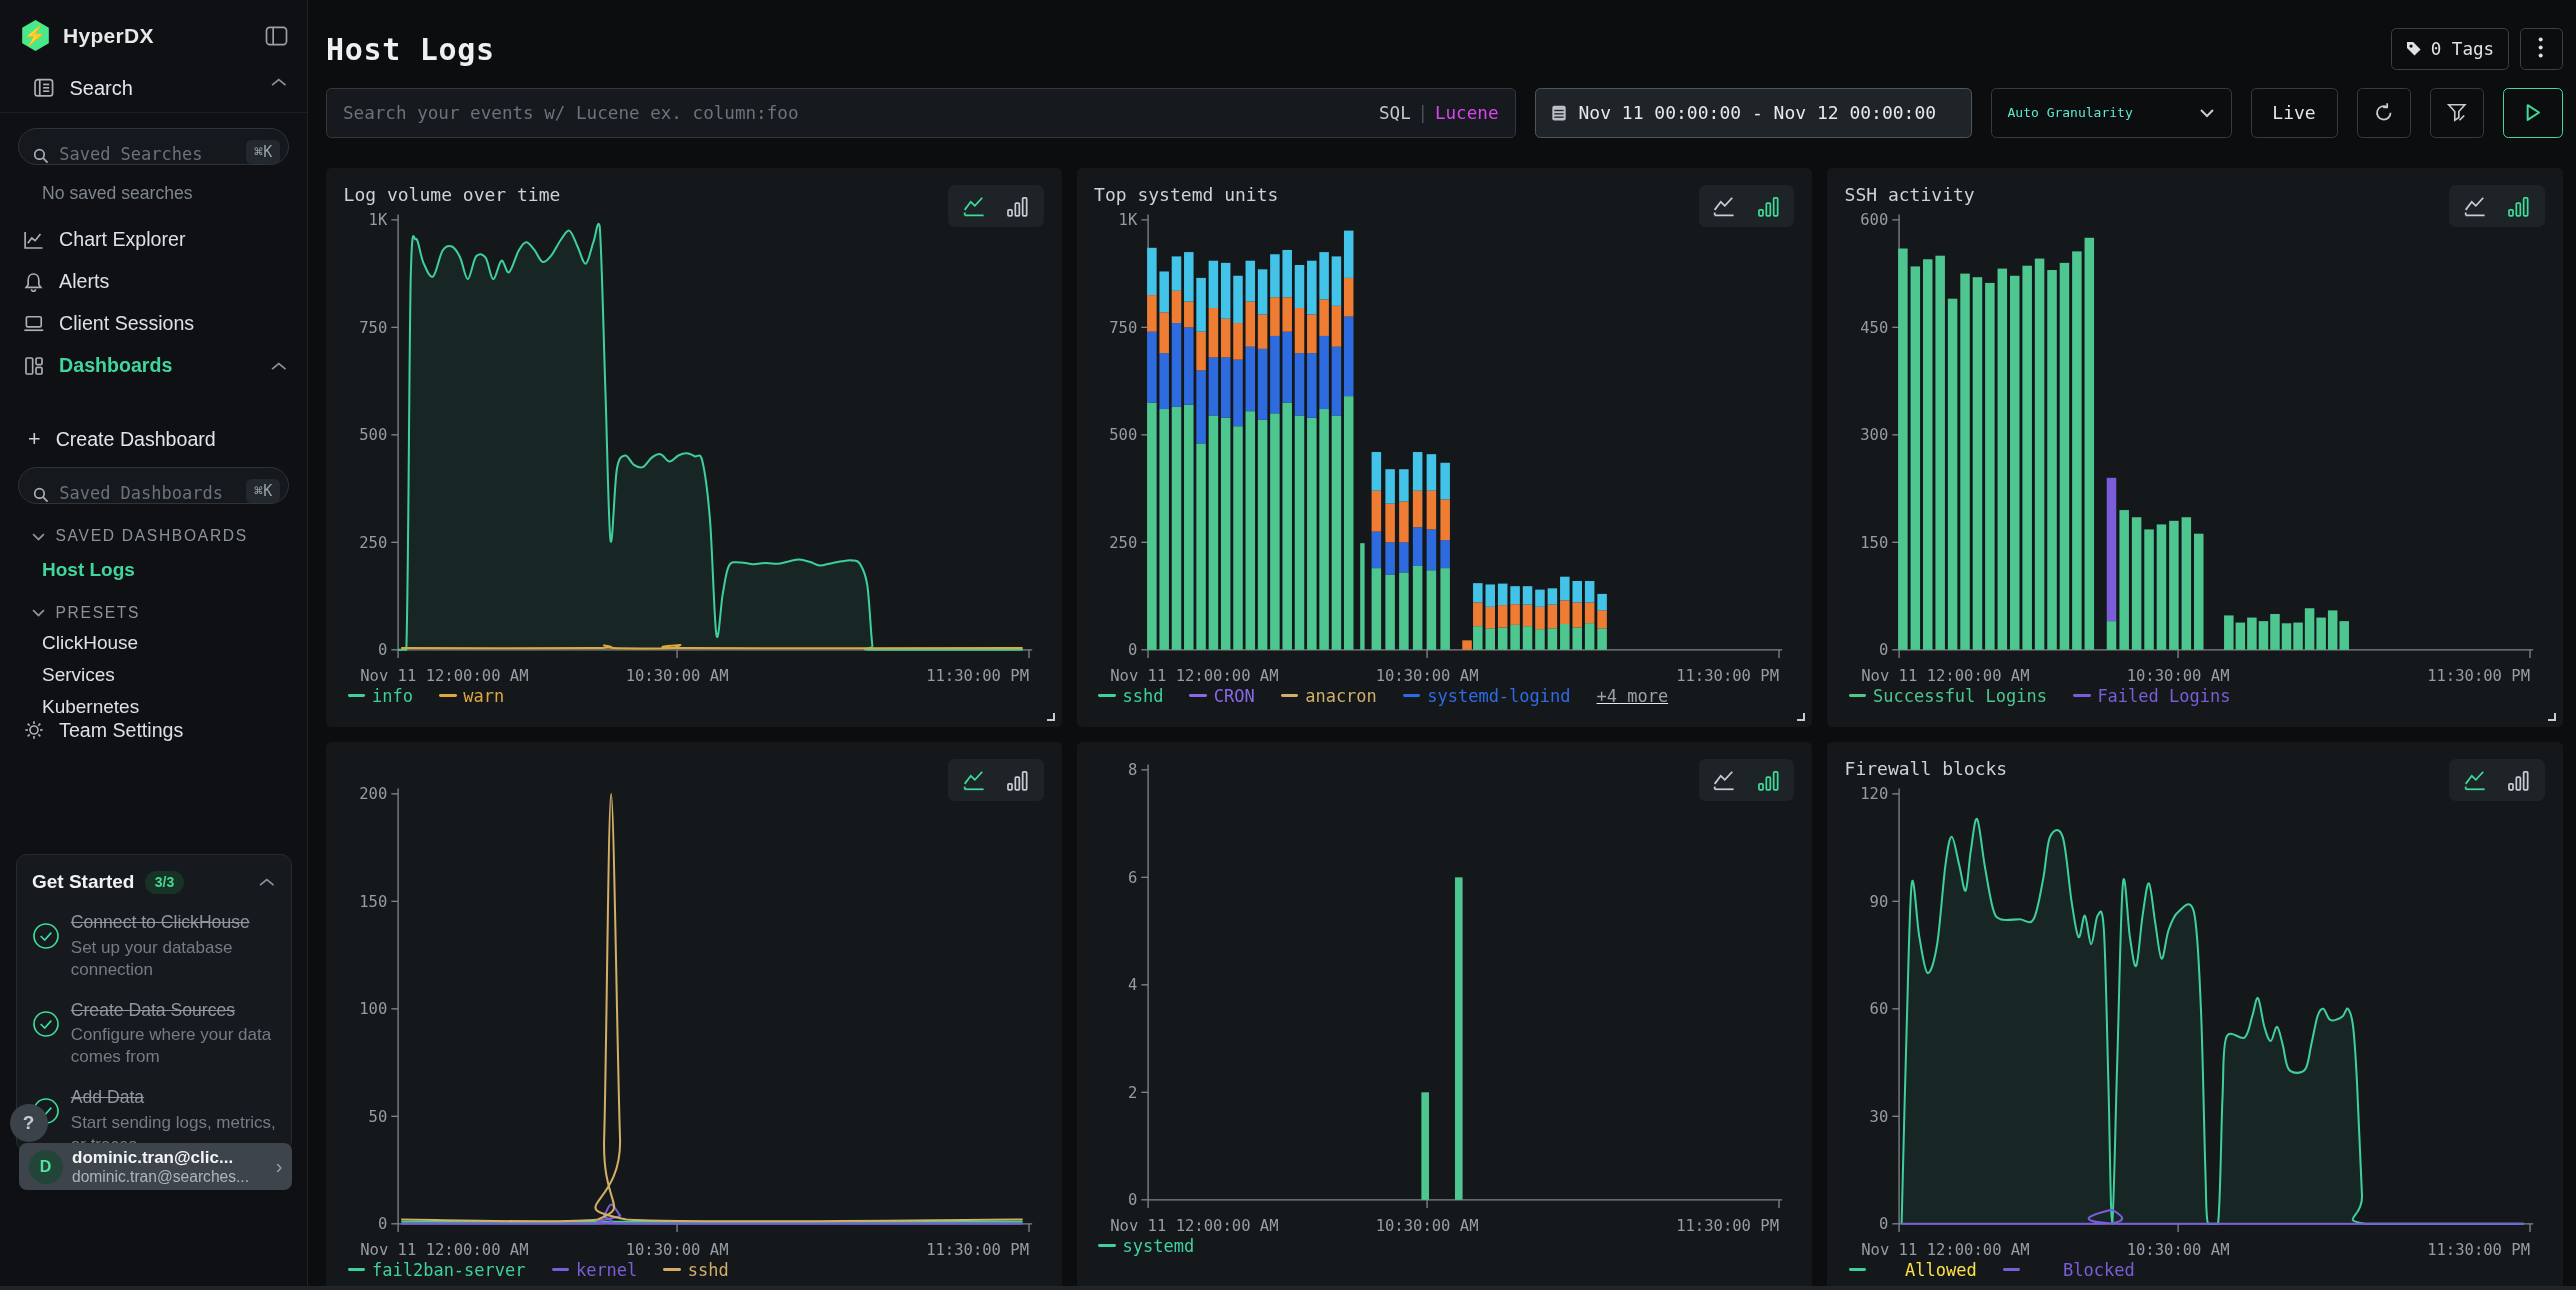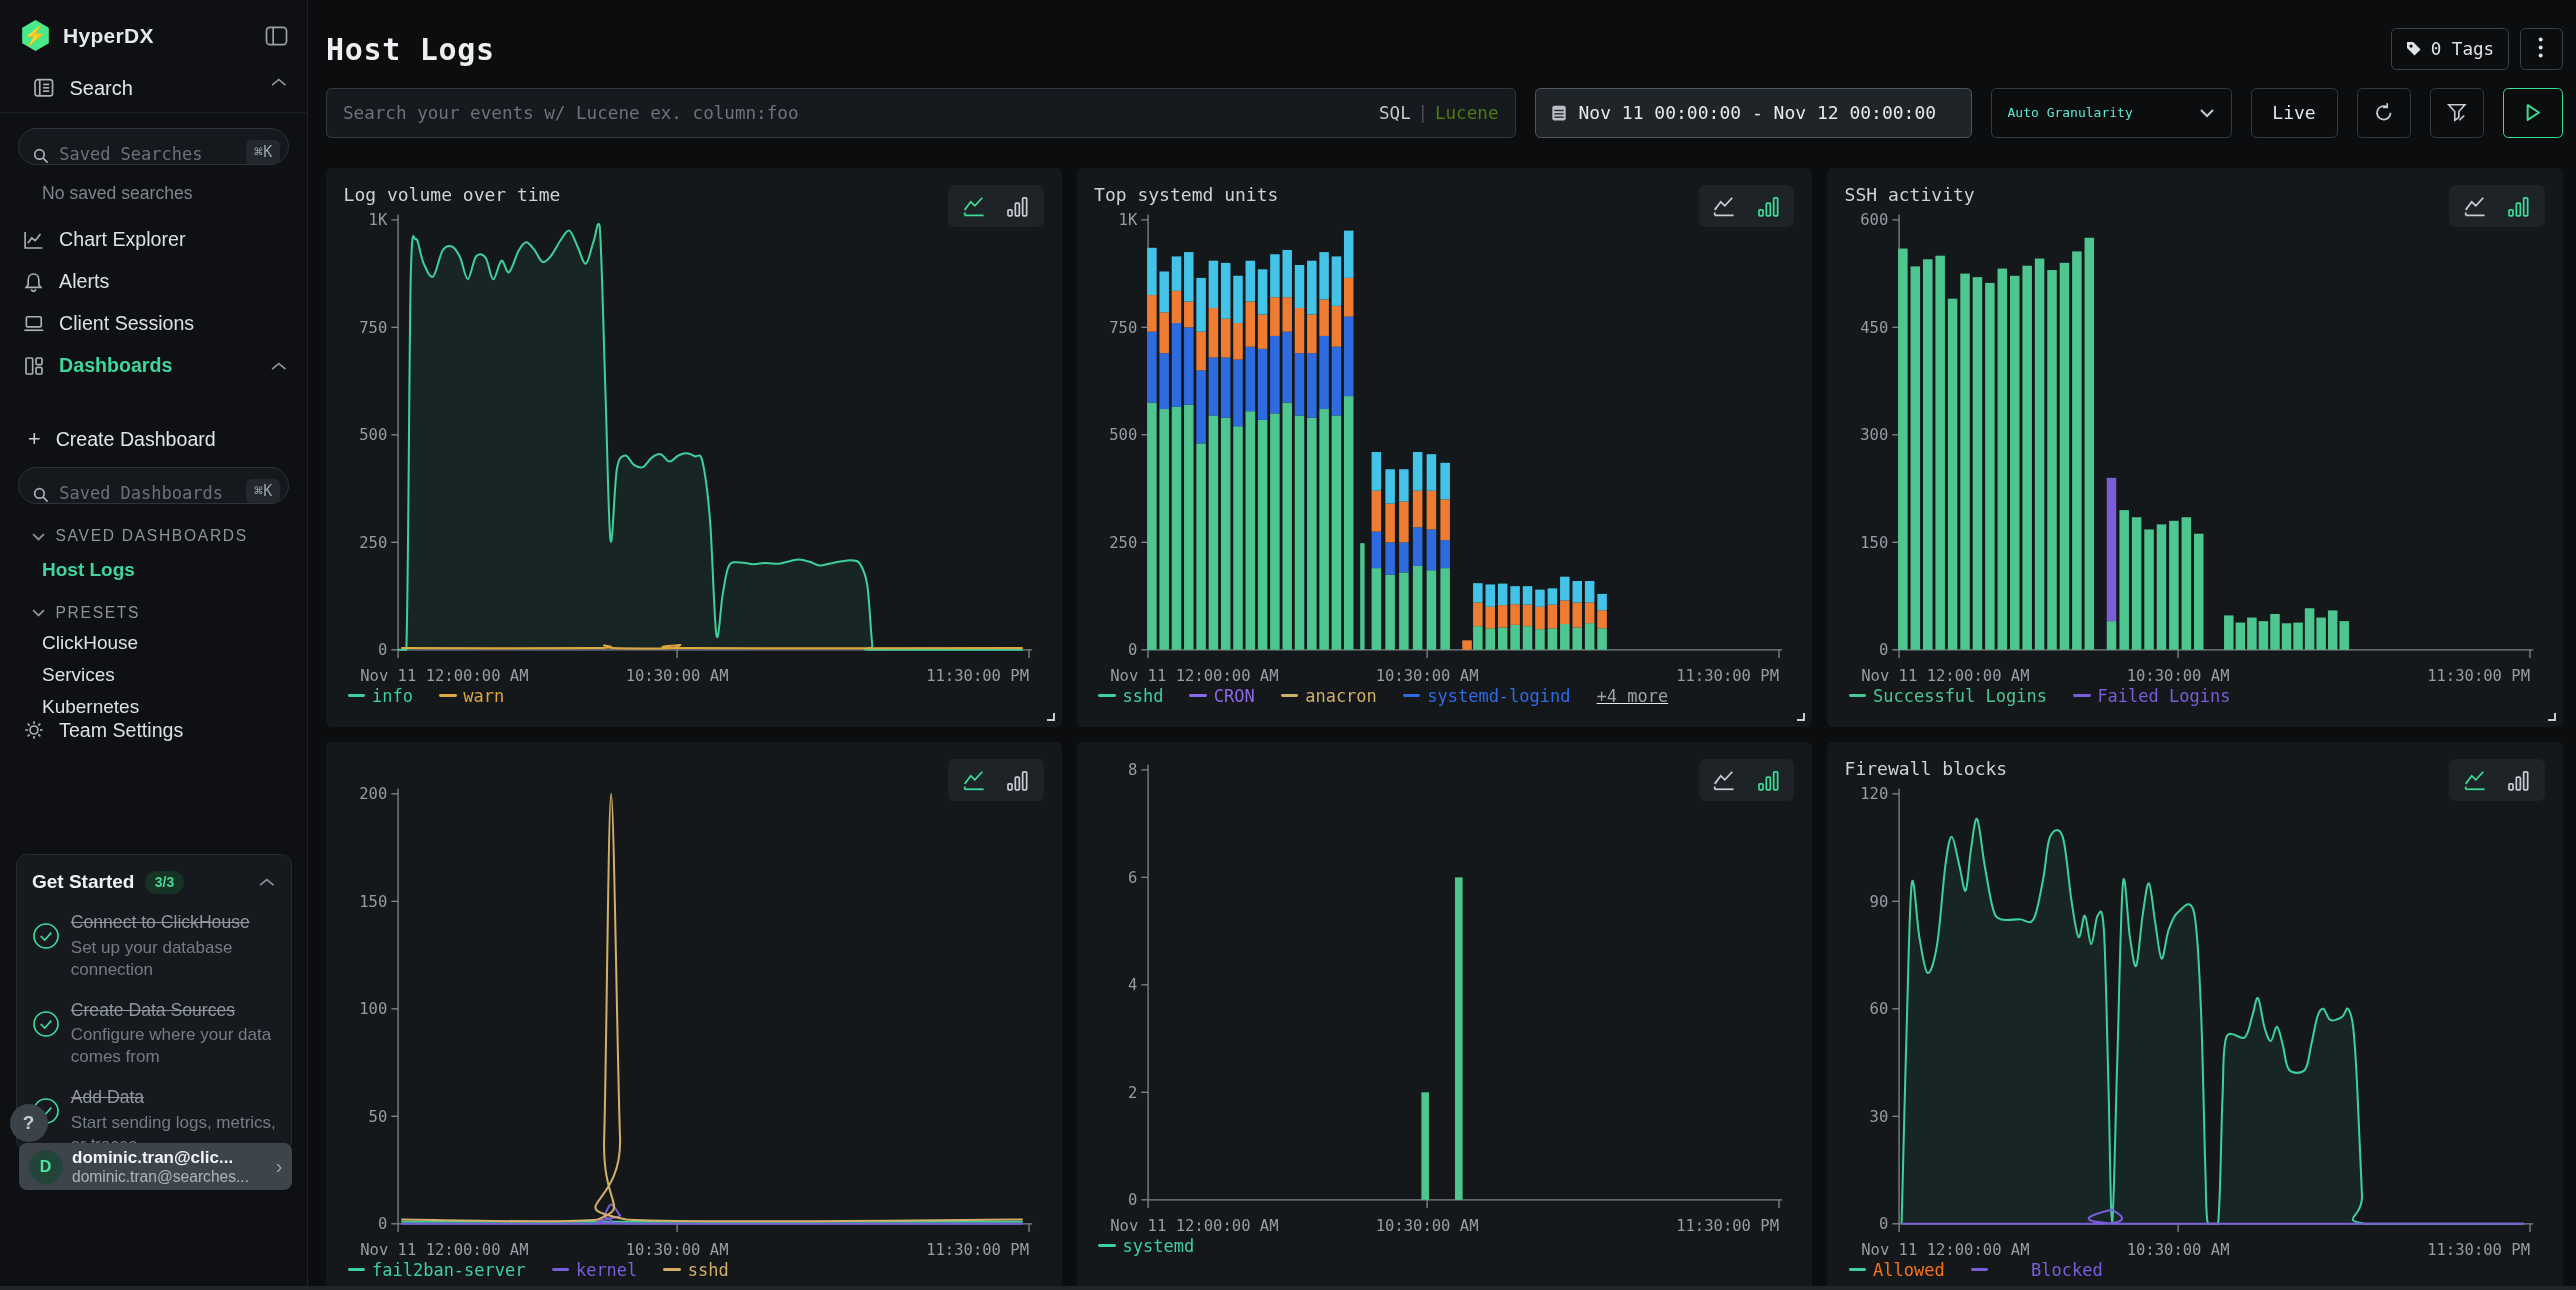--- a/index.html
+++ b/index.html
@@ -57,21 +57,21 @@
   .title-actions { margin-left:auto; display:flex; gap:10.8px; }
   .btn { display:flex; align-items:center; gap:8px; border:1.4px solid #3a4147; border-radius:5.4px; background:transparent; color:#dfe3e6; font-family:"DejaVu Sans Mono",monospace; font-size:17.6px; padding:0 13.5px; height:41px; }
   .btn.icon-only { width:43px; justify-content:center; }
 
   .toolbar { display:flex; gap:19px; margin-top:17.6px; align-items:stretch; height:50px; }
   .search-box { flex:1; display:flex; align-items:center; background:#16191d; border:1.4px solid #32383f; border-radius:5.4px; padding:0 16px; gap:10.8px; }
   .search-ph { flex:1; font-family:"DejaVu Sans Mono",monospace; font-size:17.6px; color:#6c737a; }
   .lang { font-family:"DejaVu Sans Mono",monospace; font-size:17.6px; }
   .lang .sql { color:#c3c9ce; }
   .lang .pipe { color:#4a5158; padding:0 6.8px; }
-  .lang .lucene { color:#4d7c0f; }
+  .lang .lucene { color:#d946ef; }
   .date-box { width:437px; display:flex; align-items:center; gap:12px; background:#1f2429; border:1.4px solid #4d555e; border-radius:5.4px; padding:15px 15px; font-family:"DejaVu Sans Mono",monospace; font-size:18px; color:#e6e9eb; }
   .gran-box { width:241px; display:flex; align-items:center; justify-content:space-between; border:1.4px solid #343b42; border-radius:5.4px; padding:0 16px; font-family:"DejaVu Sans Mono",monospace; font-size:13px; color:#5eead4; }
   .live-btn { width:87px; display:flex; align-items:center; justify-content:center; border:1.4px solid #343b42; border-radius:5.4px; font-family:"DejaVu Sans Mono",monospace; font-size:18px; color:#e3e6e9; }
   .tool-ic { width:54px; display:flex; align-items:center; justify-content:center; border:1.4px solid #343b42; border-radius:5.4px; color:#c6ccd1; }
   .play-btn { width:60px; display:flex; align-items:center; justify-content:center; border:1.4px solid #3ddc97; border-radius:5.4px; color:#3ddc97; }
 
   .charts { display:grid; grid-template-columns:repeat(3,1fr); gap:15px; margin-top:30px; grid-auto-rows:559px; }
   .panel { position:relative; background:#15181b; border-radius:5.4px; padding:16px 17.6px; overflow:hidden; }
   .panel-title { font-family:"DejaVu Sans Mono",monospace; font-size:18px; color:#ccd2d6; height:24px; }
   .mode-toggle { position:absolute; top:17.6px; right:17.6px; background:#1e2328; border-radius:6.8px; padding:9.5px 13.5px; display:flex; gap:17.6px; align-items:flex-end; }
@@ -823,21 +823,21 @@
             <text x="492.72" y="696" text-anchor="middle" class="tick">10:30:00 AM</text>
             <line x1="1013.31" y1="650" x2="1013.31" y2="662" stroke="#7d848b" stroke-width="2"></line>
             <text x="1013.31" y="696" text-anchor="end" class="tick">11:30:00 PM</text>
             <path d="M83.752,650C85.00266666666667,601.4166666666666,88.75466666666667,442.4166666666667,91.256,358.5C93.75733333333334,274.5833333333333,95.63333333333334,168.58333333333334,98.76,146.5C101.88666666666667,124.41666666666667,106.10766666666667,203.91666666666666,110.016,226C113.92433333333334,248.08333333333334,117.83266666666668,277.23333333333335,122.21000000000001,279C126.58733333333333,280.76666666666665,131.90266666666668,263.09999999999997,136.28,236.59999999999997C140.65733333333333,210.09999999999997,144.87833333333333,146.5,148.474,120C152.06966666666665,93.50000000000001,154.41466666666665,77.60000000000002,157.85399999999998,77.60000000000002C161.29333333333332,77.60000000000002,165.67066666666668,106.75000000000001,169.11,120C172.54933333333335,133.25,175.67600000000002,160.6333333333333,178.49,157.09999999999997C181.304,153.56666666666663,183.18,116.46666666666661,185.994,98.79999999999995C188.808,81.1333333333333,191.93466666666666,47.566666666666684,195.374,51.10000000000002C198.81333333333333,54.63333333333336,202.72166666666666,97.91666666666667,206.63,120C210.53833333333333,142.08333333333334,214.91566666666665,170.35000000000002,218.82399999999998,183.60000000000002C222.73233333333332,196.85000000000002,223.514,196.85,230.08,199.5C236.64600000000002,202.15,250.0906666666667,199.5,258.22,199.5C266.34933333333333,199.5,273.07166666666666,209.21666666666667,278.856,199.5C284.64033333333333,189.78333333333333,288.8613333333334,161.51666666666665,292.92600000000004,141.2C296.9906666666667,120.88333333333333,298.3976666666667,88.20000000000002,303.244,77.60000000000002C308.0903333333334,67.00000000000003,316.6886666666667,61.700000000000024,322.004,77.60000000000002C327.31933333333336,93.50000000000001,331.2276666666667,148.26666666666668,335.136,173C339.0443333333333,197.73333333333332,342.17099999999994,222.46666666666667,345.45399999999995,226C348.73699999999997,229.53333333333333,351.70733333333334,192.43333333333334,354.834,194.2C357.96066666666667,195.96666666666664,361.08733333333333,236.59999999999997,364.214,236.59999999999997C367.34066666666666,236.59999999999997,370.46733333333333,197.73333333333332,373.594,194.2C376.72066666666666,190.66666666666666,380.3163333333333,174.76666666666665,382.974,215.39999999999998C385.63166666666666,256.0333333333333,387.5076666666667,365.56666666666666,389.54,438C391.57233333333335,510.43333333333334,392.97933333333333,650,395.168,650C397.3566666666667,645.5833333333334,400.0143333333333,495.4166666666667,402.67199999999997,411.5C405.32966666666664,327.5833333333333,407.9873333333333,177.41666666666666,411.114,146.5C414.24066666666664,115.58333333333333,418.149,205.68333333333334,421.432,226C424.71500000000003,246.31666666666666,427.68533333333335,273.70000000000005,430.812,268.40000000000003C433.9386666666667,263.1,437.06533333333334,214.51666666666665,440.192,194.2C443.3186666666667,173.88333333333333,446.44533333333334,144.73333333333332,449.572,146.5C452.69866666666667,148.26666666666668,455.82533333333333,186.25000000000003,458.952,204.8C462.07866666666666,223.35,465.049,256.0333333333333,468.332,257.79999999999995C471.615,259.5666666666666,474.5853333333333,226.8833333333333,478.65,215.39999999999998C482.71466666666663,203.91666666666666,486.4666666666667,193.3166666666667,492.72,188.90000000000003C498.97333333333336,184.48333333333338,510.5420000000001,165.05000000000004,516.1700000000001,188.90000000000003C521.7980000000001,212.75000000000003,523.6740000000001,268.4,526.488,332C529.302,395.6,531.3343333333333,517.5,533.054,570.5C534.7736666666666,623.5,533.6793333333334,636.75,536.806,650C539.9326666666667,650,548.2183333333335,650,551.8140000000001,650C555.4096666666667,619.0833333333334,556.3476666666667,510.43333333333334,558.38,464.5C560.4123333333333,418.56666666666666,558.5363333333333,389.41666666666663,564.008,374.4C569.4796666666667,359.3833333333333,584.8003333333334,379.7,591.21,374.4C597.6196666666667,369.09999999999997,599.183,352.3166666666667,602.466,342.6C605.749,332.8833333333333,607.9376666666666,313.45,610.9079999999999,316.09999999999997C613.8783333333332,318.74999999999994,617.1613333333333,347.9,620.288,358.5C623.4146666666667,369.1,626.5413333333333,379.7,629.668,379.7C632.7946666666667,379.7,636.0776666666667,357.6166666666667,639.048,358.5C642.0183333333333,359.3833333333333,644.5196666666667,374.4,647.49,385C650.4603333333333,395.6,651.3983333333333,415.9166666666667,656.87,422.1C662.3416666666667,428.28333333333336,674.8483333333334,428.28333333333336,680.32,422.1C685.7916666666667,415.9166666666667,686.5733333333334,398.25,689.7,385C692.8266666666667,371.75,696.1096666666667,351.43333333333334,699.08,342.6C702.0503333333334,333.7666666666667,704.5516666666667,331.1166666666667,707.522,332C710.4923333333334,332.8833333333333,713.619,345.25,716.902,347.90000000000003C720.1850000000001,350.55000000000007,723.9369999999999,348.78333333333336,727.2199999999999,347.90000000000003C730.5029999999999,347.0166666666667,733.786,345.25,736.5999999999999,342.6C739.4139999999999,339.95000000000005,741.6026666666666,329.35,744.1039999999999,332C746.6053333333333,334.65,749.4193333333333,340.8333333333333,751.608,358.5C753.7966666666666,376.1666666666667,755.0473333333333,396.48333333333335,757.236,438C759.4246666666667,479.51666666666665,762.7076666666667,572.2666666666667,764.74,607.6C766.7723333333333,642.9333333333334,729.5649999999999,642.9333333333334,769.43,650C809.295,650,964.8466666666666,650,1003.93,650L1003.93,650L83.752,650Z" fill="#3ecf9a" opacity="0.07" stroke="none"></path>
             <path d="M83.752,650C85.00266666666667,601.4166666666666,88.75466666666667,442.4166666666667,91.256,358.5C93.75733333333334,274.5833333333333,95.63333333333334,168.58333333333334,98.76,146.5C101.88666666666667,124.41666666666667,106.10766666666667,203.91666666666666,110.016,226C113.92433333333334,248.08333333333334,117.83266666666668,277.23333333333335,122.21000000000001,279C126.58733333333333,280.76666666666665,131.90266666666668,263.09999999999997,136.28,236.59999999999997C140.65733333333333,210.09999999999997,144.87833333333333,146.5,148.474,120C152.06966666666665,93.50000000000001,154.41466666666665,77.60000000000002,157.85399999999998,77.60000000000002C161.29333333333332,77.60000000000002,165.67066666666668,106.75000000000001,169.11,120C172.54933333333335,133.25,175.67600000000002,160.6333333333333,178.49,157.09999999999997C181.304,153.56666666666663,183.18,116.46666666666661,185.994,98.79999999999995C188.808,81.1333333333333,191.93466666666666,47.566666666666684,195.374,51.10000000000002C198.81333333333333,54.63333333333336,202.72166666666666,97.91666666666667,206.63,120C210.53833333333333,142.08333333333334,214.91566666666665,170.35000000000002,218.82399999999998,183.60000000000002C222.73233333333332,196.85000000000002,223.514,196.85,230.08,199.5C236.64600000000002,202.15,250.0906666666667,199.5,258.22,199.5C266.34933333333333,199.5,273.07166666666666,209.21666666666667,278.856,199.5C284.64033333333333,189.78333333333333,288.8613333333334,161.51666666666665,292.92600000000004,141.2C296.9906666666667,120.88333333333333,298.3976666666667,88.20000000000002,303.244,77.60000000000002C308.0903333333334,67.00000000000003,316.6886666666667,61.700000000000024,322.004,77.60000000000002C327.31933333333336,93.50000000000001,331.2276666666667,148.26666666666668,335.136,173C339.0443333333333,197.73333333333332,342.17099999999994,222.46666666666667,345.45399999999995,226C348.73699999999997,229.53333333333333,351.70733333333334,192.43333333333334,354.834,194.2C357.96066666666667,195.96666666666664,361.08733333333333,236.59999999999997,364.214,236.59999999999997C367.34066666666666,236.59999999999997,370.46733333333333,197.73333333333332,373.594,194.2C376.72066666666666,190.66666666666666,380.3163333333333,174.76666666666665,382.974,215.39999999999998C385.63166666666666,256.0333333333333,387.5076666666667,365.56666666666666,389.54,438C391.57233333333335,510.43333333333334,392.97933333333333,650,395.168,650C397.3566666666667,645.5833333333334,400.0143333333333,495.4166666666667,402.67199999999997,411.5C405.32966666666664,327.5833333333333,407.9873333333333,177.41666666666666,411.114,146.5C414.24066666666664,115.58333333333333,418.149,205.68333333333334,421.432,226C424.71500000000003,246.31666666666666,427.68533333333335,273.70000000000005,430.812,268.40000000000003C433.9386666666667,263.1,437.06533333333334,214.51666666666665,440.192,194.2C443.3186666666667,173.88333333333333,446.44533333333334,144.73333333333332,449.572,146.5C452.69866666666667,148.26666666666668,455.82533333333333,186.25000000000003,458.952,204.8C462.07866666666666,223.35,465.049,256.0333333333333,468.332,257.79999999999995C471.615,259.5666666666666,474.5853333333333,226.8833333333333,478.65,215.39999999999998C482.71466666666663,203.91666666666666,486.4666666666667,193.3166666666667,492.72,188.90000000000003C498.97333333333336,184.48333333333338,510.5420000000001,165.05000000000004,516.1700000000001,188.90000000000003C521.7980000000001,212.75000000000003,523.6740000000001,268.4,526.488,332C529.302,395.6,531.3343333333333,517.5,533.054,570.5C534.7736666666666,623.5,533.6793333333334,636.75,536.806,650C539.9326666666667,650,548.2183333333335,650,551.8140000000001,650C555.4096666666667,619.0833333333334,556.3476666666667,510.43333333333334,558.38,464.5C560.4123333333333,418.56666666666666,558.5363333333333,389.41666666666663,564.008,374.4C569.4796666666667,359.3833333333333,584.8003333333334,379.7,591.21,374.4C597.6196666666667,369.09999999999997,599.183,352.3166666666667,602.466,342.6C605.749,332.8833333333333,607.9376666666666,313.45,610.9079999999999,316.09999999999997C613.8783333333332,318.74999999999994,617.1613333333333,347.9,620.288,358.5C623.4146666666667,369.1,626.5413333333333,379.7,629.668,379.7C632.7946666666667,379.7,636.0776666666667,357.6166666666667,639.048,358.5C642.0183333333333,359.3833333333333,644.5196666666667,374.4,647.49,385C650.4603333333333,395.6,651.3983333333333,415.9166666666667,656.87,422.1C662.3416666666667,428.28333333333336,674.8483333333334,428.28333333333336,680.32,422.1C685.7916666666667,415.9166666666667,686.5733333333334,398.25,689.7,385C692.8266666666667,371.75,696.1096666666667,351.43333333333334,699.08,342.6C702.0503333333334,333.7666666666667,704.5516666666667,331.1166666666667,707.522,332C710.4923333333334,332.8833333333333,713.619,345.25,716.902,347.90000000000003C720.1850000000001,350.55000000000007,723.9369999999999,348.78333333333336,727.2199999999999,347.90000000000003C730.5029999999999,347.0166666666667,733.786,345.25,736.5999999999999,342.6C739.4139999999999,339.95000000000005,741.6026666666666,329.35,744.1039999999999,332C746.6053333333333,334.65,749.4193333333333,340.8333333333333,751.608,358.5C753.7966666666666,376.1666666666667,755.0473333333333,396.48333333333335,757.236,438C759.4246666666667,479.51666666666665,762.7076666666667,572.2666666666667,764.74,607.6C766.7723333333333,642.9333333333334,729.5649999999999,642.9333333333334,769.43,650C809.295,650,964.8466666666666,650,1003.93,650" fill="none" stroke="#3ecf9a" stroke-width="3" stroke-linejoin="round"></path>
             <path d="M83.752,650C133.935,650,332.94733333333335,650,384.85,650C436.7526666666667,646.4666666666667,391.2596666666667,628.8,395.168,628.8C399.0763333333333,628.8,306.83966666666663,646.4666666666667,408.29999999999995,650C509.7603333333333,650,904.6583333333333,650,1003.93,650" fill="none" stroke="#7a5dd8" stroke-width="3" stroke-linejoin="round"></path>
           </svg>
     <div class="legend">
             <span class="legend-item">
               <span class="legend-dash" style="background: rgb(62, 207, 154);"></span>
-              <span style="color: #f97316;">Allowed</span>
+              <span style="color: #fde047; margin-left: 32px;">Allowed</span>
             </span>
             <span class="legend-item">
               <span class="legend-dash" style="background: rgb(122, 93, 216);"></span>
               <span style="color: rgb(122, 93, 216); margin-left: 36px;">Blocked</span>
             </span>
           </div>
     <div class="resize-handle"></div>
   </section>
 </div>
   </main>

